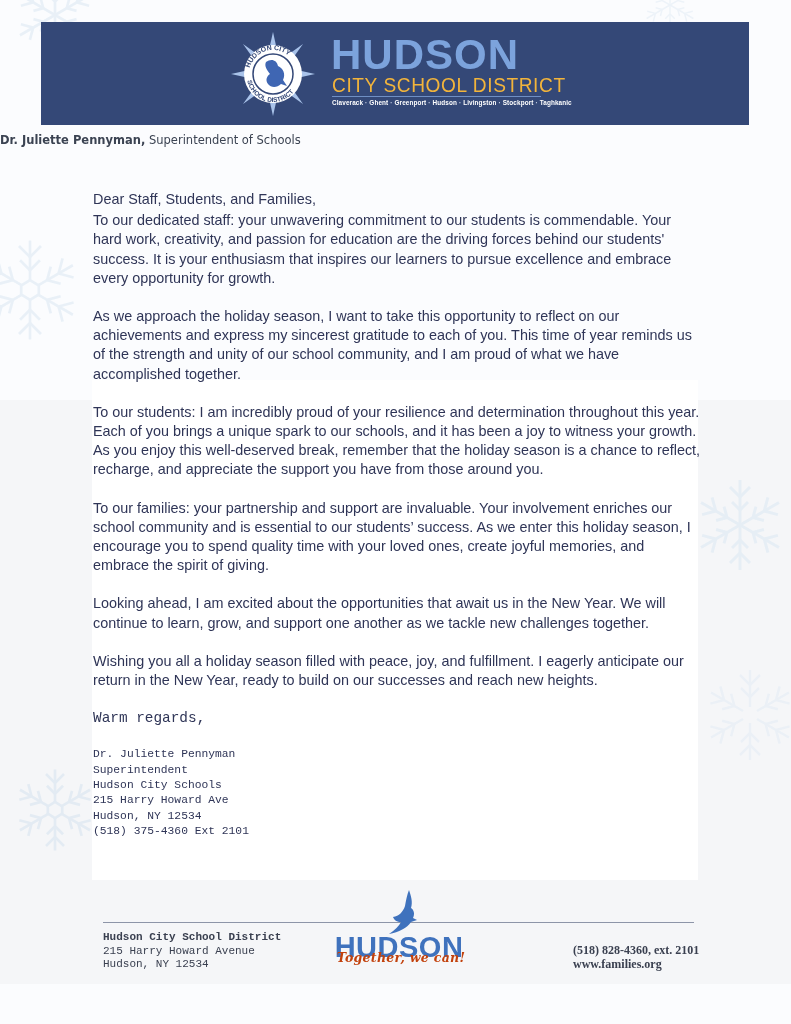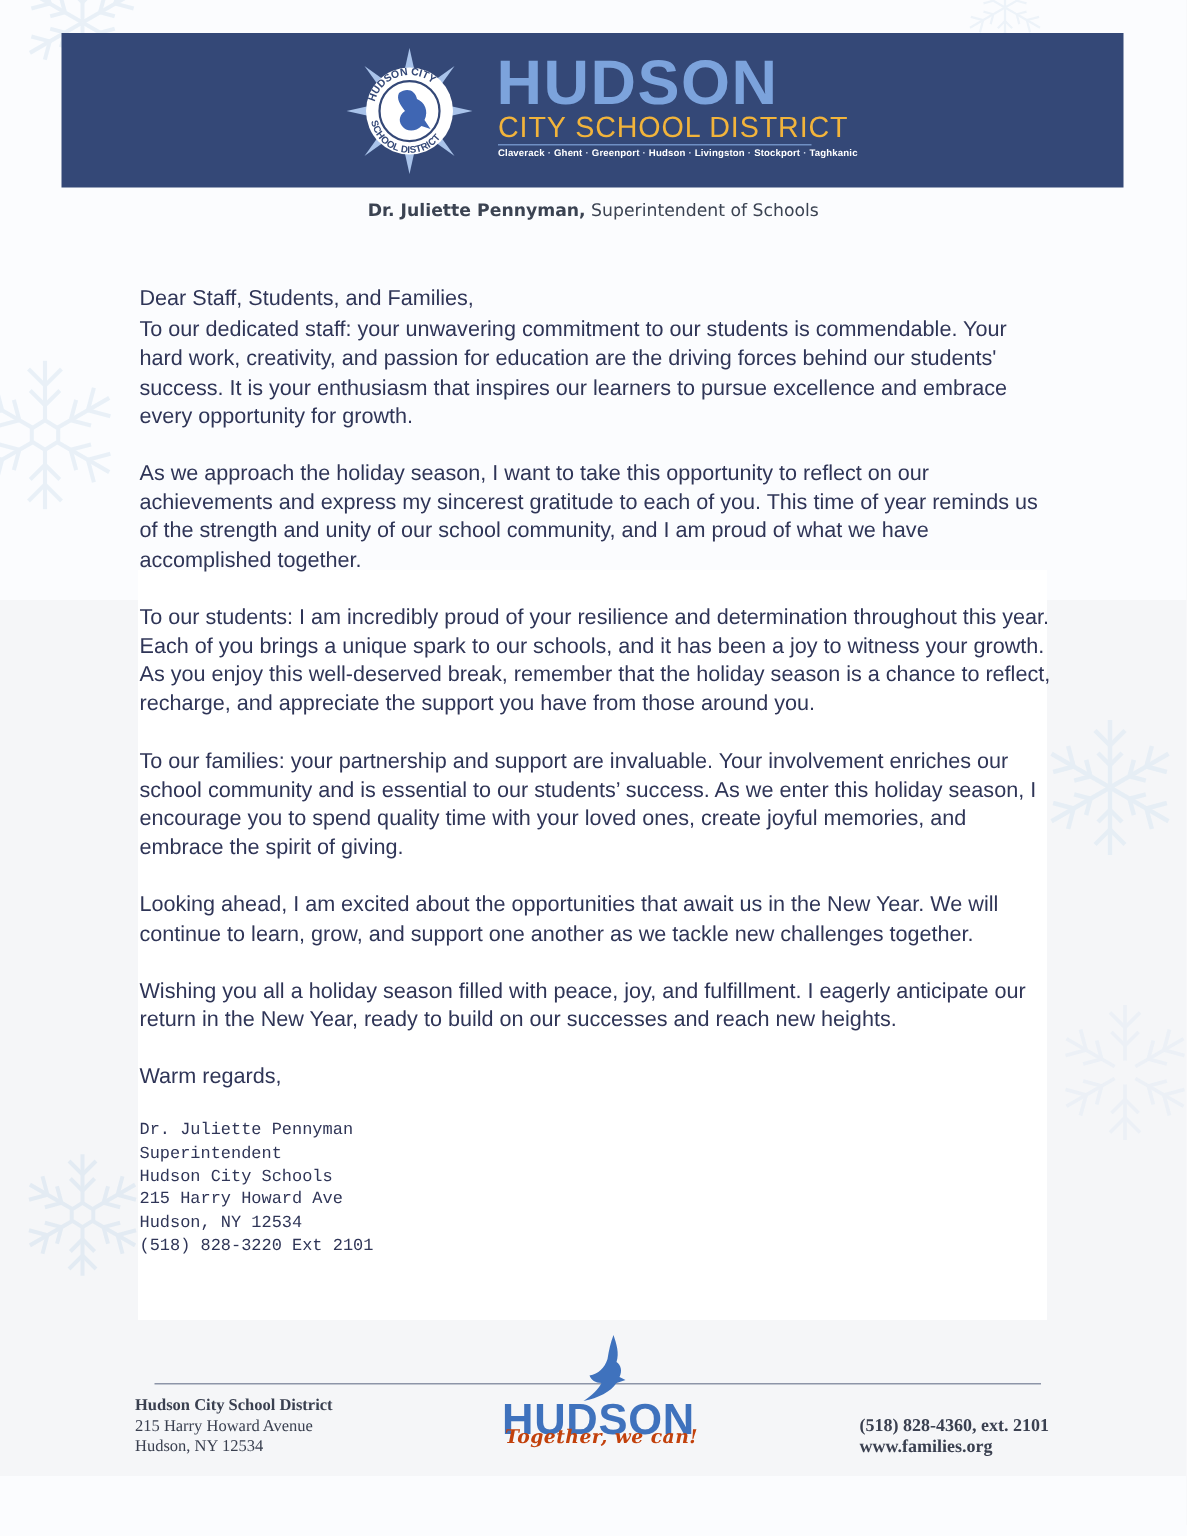--- a/index.html
+++ b/index.html
@@ -31,37 +31,37 @@
     transform: scaleX(0.98); transform-origin: left;
   }
   .brand-rule { position: absolute; left: 291px; top: 74px; width: 209px; height: 1px; background: #6f8fc4; }
   .brand-towns {
     position: absolute; left: 291px; top: 77px;
     font-size: 6.4px; font-weight: 700; color: #ffffff; letter-spacing: 0.1px; white-space: nowrap;
   }
   .brand-towns span + span::before { content: "·"; margin: 0 2px; color: #cfd8ea; }
 
   .superintendent-line {
-    position: absolute; left: 0; width: 791px; top: 133px; text-align: center;
+    position: absolute; left: 0; width: 791px; top: 133px; text-align: left;
     font-family: "DejaVu Sans", sans-serif; font-size: 11.5px; color: #3b4352;
   }
   .superintendent-line b { font-weight: 700; }
 
   .letter { position: absolute; left: 93px; top: 190px; width: 610px; font-size: 14.4px; line-height: 19.2px; color: #2f3557; }
   .letter p { margin: 0; }
   .letter .greeting { margin-bottom: 2px; }
   .letter .para { margin-bottom: 19px; }
-  .letter .closing { margin-top: 0; margin-bottom: 19px; }
+  .letter .closing { margin-top: 0; margin-bottom: 19px; font-family: Liberation Mono, monospace; }
   .letter .signname { margin-bottom: 15px; }
   .sigblock { font-size: 11.3px; line-height: 15.3px; color: #2f3557; font-family: Liberation Mono, monospace; }
 
   .footer-rule { position: absolute; left: 103px; top: 922px; width: 591px; height: 1px; background: #8d95a8; }
   .footer-left {
-    position: absolute; left: 90px; top: 931px;
-    font-family: Liberation Serif, serif; font-size: 11px; line-height: 13.5px; color: #3a4050;
+    position: absolute; left: 103px; top: 931px;
+    font-family: Liberation Mono, monospace; font-size: 11px; line-height: 13.5px; color: #3a4050;
   }
   .footer-left .org { font-weight: 700; }
   .footer-right {
     position: absolute; left: 573px; top: 944px;
     font-family: "Liberation Serif", serif; font-size: 12px; line-height: 13.5px; color: #3a4050; font-weight: 700;
   }
   .footer-logo { position: absolute; left: 328px; top: 890px; width: 142px; height: 80px; }
   .footer-eagle { position: absolute; left: 53px; top: 0; }
   .footer-hudson {
     position: absolute; left: 0; top: 43px; width: 142px; text-align: center;
@@ -209,21 +209,21 @@
   <p class="para">To our families: your partnership and support are invaluable. Your involvement enriches our school community and is essential to our students’ success. As we enter this holiday season, I encourage you to spend quality time with your loved ones, create joyful memories, and embrace the spirit of giving.</p>
   <p class="para">Looking ahead, I am excited about the opportunities that await us in the New Year. We will continue to learn, grow, and support one another as we tackle new challenges together.</p>
   <p class="para">Wishing you all a holiday season filled with peace, joy, and fulfillment. I eagerly anticipate our return in the New Year, ready to build on our successes and reach new heights.</p>
   <p class="closing">Warm regards,</p>
   <div class="sigblock">
     <div>Dr. Juliette Pennyman</div>
     <div>Superintendent</div>
     <div>Hudson City Schools</div>
     <div>215 Harry Howard Ave</div>
     <div>Hudson, NY 12534</div>
-    <div>(518) 828-3220 Ext 2101</div>
+    <div>(518) 375-4360 Ext 2101</div>
   </div>
 </div>
 
 <div class="footer-rule"></div>
 <div class="footer-left">
   <div class="org">Hudson City School District</div>
   <div>215 Harry Howard Avenue</div>
   <div>Hudson, NY 12534</div>
 </div>
 <div class="footer-logo">

